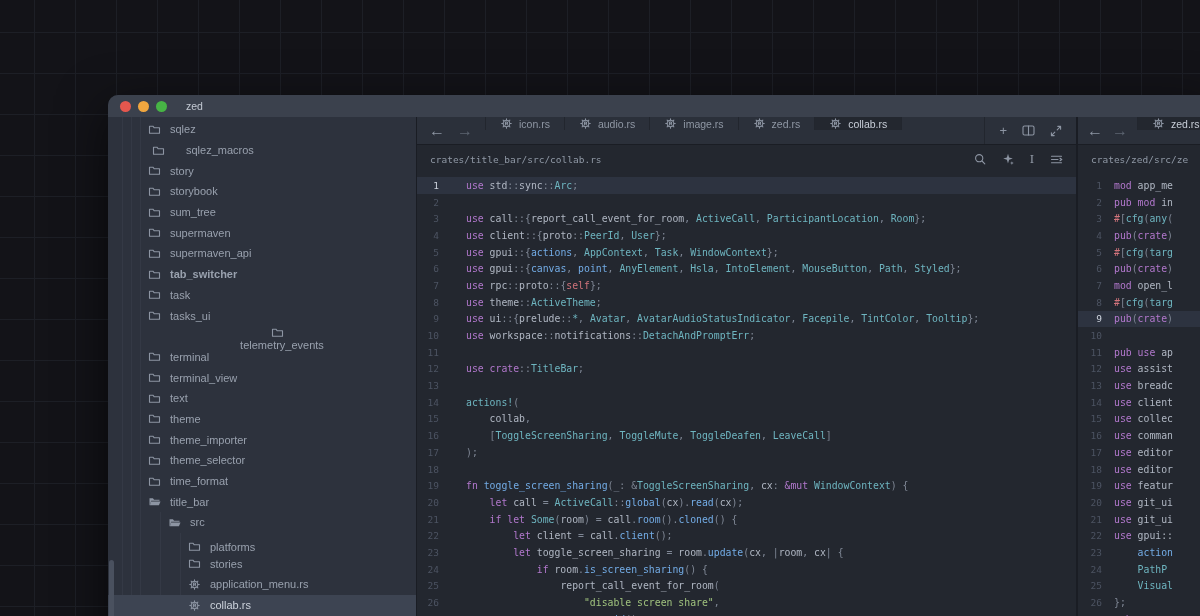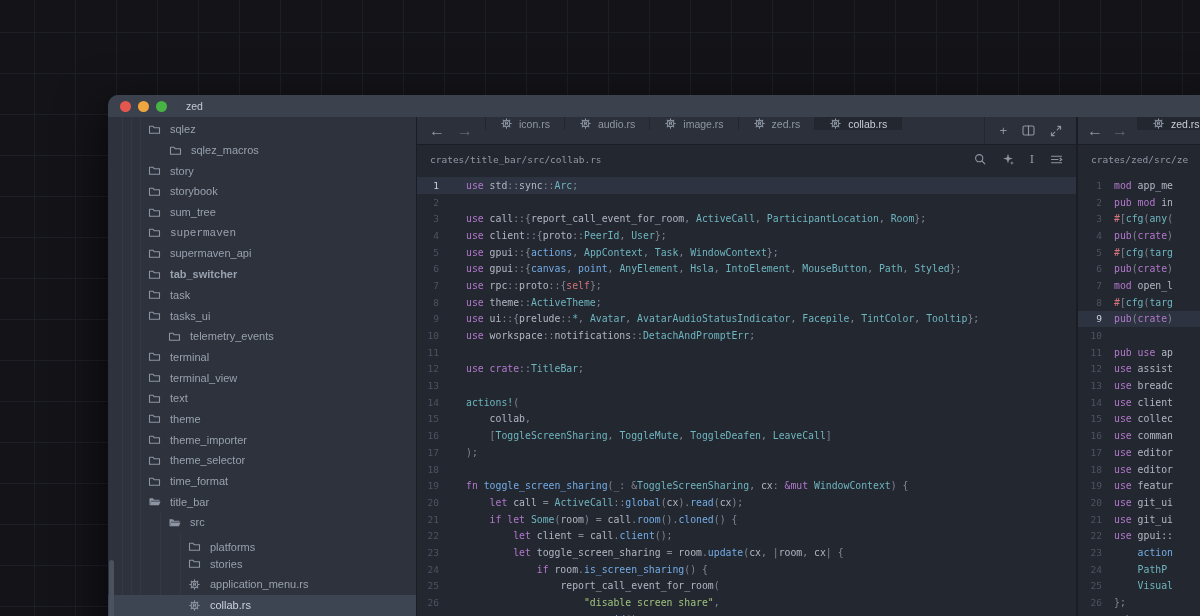--- a/index.html
+++ b/index.html
@@ -97,21 +97,21 @@
         <div class="guide" style="left:72px;top:416px;bottom:0;"></div>
         <div class="tree">
             <div class="tree-row" style="padding-left: 40px;">
               <span class="tree-icon">
                 <svg width="13" height="13" viewBox="0 0 13 13">
                   <path stroke="currentColor" stroke-width="1.1" fill="none" stroke-linecap="round" stroke-linejoin="round" d="M1.5 3.2h3.4l1.2 1.5h5.4v5.6h-10z"></path>
                 </svg>
               </span>
               <span>sqlez</span>
             </div>
-            <div class="tree-row" style="padding-left: 61px;">
+            <div class="tree-row" style="padding-left: 44px; gap: 12px;">
               <span class="tree-icon">
                 <svg width="13" height="13" viewBox="0 0 13 13">
                   <path stroke="currentColor" stroke-width="1.1" fill="none" stroke-linecap="round" stroke-linejoin="round" d="M1.5 3.2h3.4l1.2 1.5h5.4v5.6h-10z"></path>
                 </svg>
               </span>
               <span>sqlez_macros</span>
             </div>
             <div class="tree-row" style="padding-left: 40px;">
               <span class="tree-icon">
                 <svg width="13" height="13" viewBox="0 0 13 13">
@@ -129,21 +129,21 @@
               <span>storybook</span>
             </div>
             <div class="tree-row" style="padding-left: 40px;">
               <span class="tree-icon">
                 <svg width="13" height="13" viewBox="0 0 13 13">
                   <path stroke="currentColor" stroke-width="1.1" fill="none" stroke-linecap="round" stroke-linejoin="round" d="M1.5 3.2h3.4l1.2 1.5h5.4v5.6h-10z"></path>
                 </svg>
               </span>
               <span>sum_tree</span>
             </div>
-            <div class="tree-row" style="padding-left: 40px; font-family: Liberation Mono, monospace;">
+            <div class="tree-row" style="padding-left: 40px;">
               <span class="tree-icon">
                 <svg width="13" height="13" viewBox="0 0 13 13">
                   <path stroke="currentColor" stroke-width="1.1" fill="none" stroke-linecap="round" stroke-linejoin="round" d="M1.5 3.2h3.4l1.2 1.5h5.4v5.6h-10z"></path>
                 </svg>
               </span>
               <span>supermaven</span>
             </div>
             <div class="tree-row" style="padding-left: 40px;">
               <span class="tree-icon">
                 <svg width="13" height="13" viewBox="0 0 13 13">
@@ -169,21 +169,21 @@
               <span>task</span>
             </div>
             <div class="tree-row" style="padding-left: 40px;">
               <span class="tree-icon">
                 <svg width="13" height="13" viewBox="0 0 13 13">
                   <path stroke="currentColor" stroke-width="1.1" fill="none" stroke-linecap="round" stroke-linejoin="round" d="M1.5 3.2h3.4l1.2 1.5h5.4v5.6h-10z"></path>
                 </svg>
               </span>
               <span>tasks_ui</span>
             </div>
-            <div class="tree-row" style="padding-left: 60px;">
+            <div class="tree-row" style="padding-left: 40px; flex-direction: column;">
               <span class="tree-icon">
                 <svg width="13" height="13" viewBox="0 0 13 13">
                   <path stroke="currentColor" stroke-width="1.1" fill="none" stroke-linecap="round" stroke-linejoin="round" d="M1.5 3.2h3.4l1.2 1.5h5.4v5.6h-10z"></path>
                 </svg>
               </span>
               <span>telemetry_events</span>
             </div>
             <div class="tree-row" style="padding-left: 40px;">
               <span class="tree-icon">
                 <svg width="13" height="13" viewBox="0 0 13 13">

